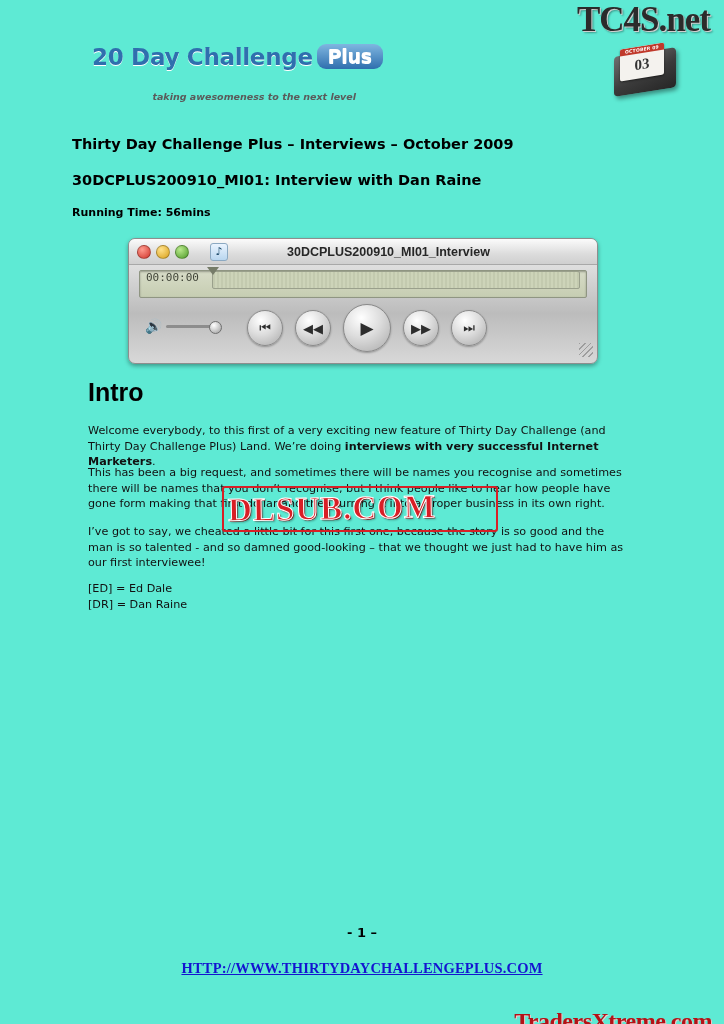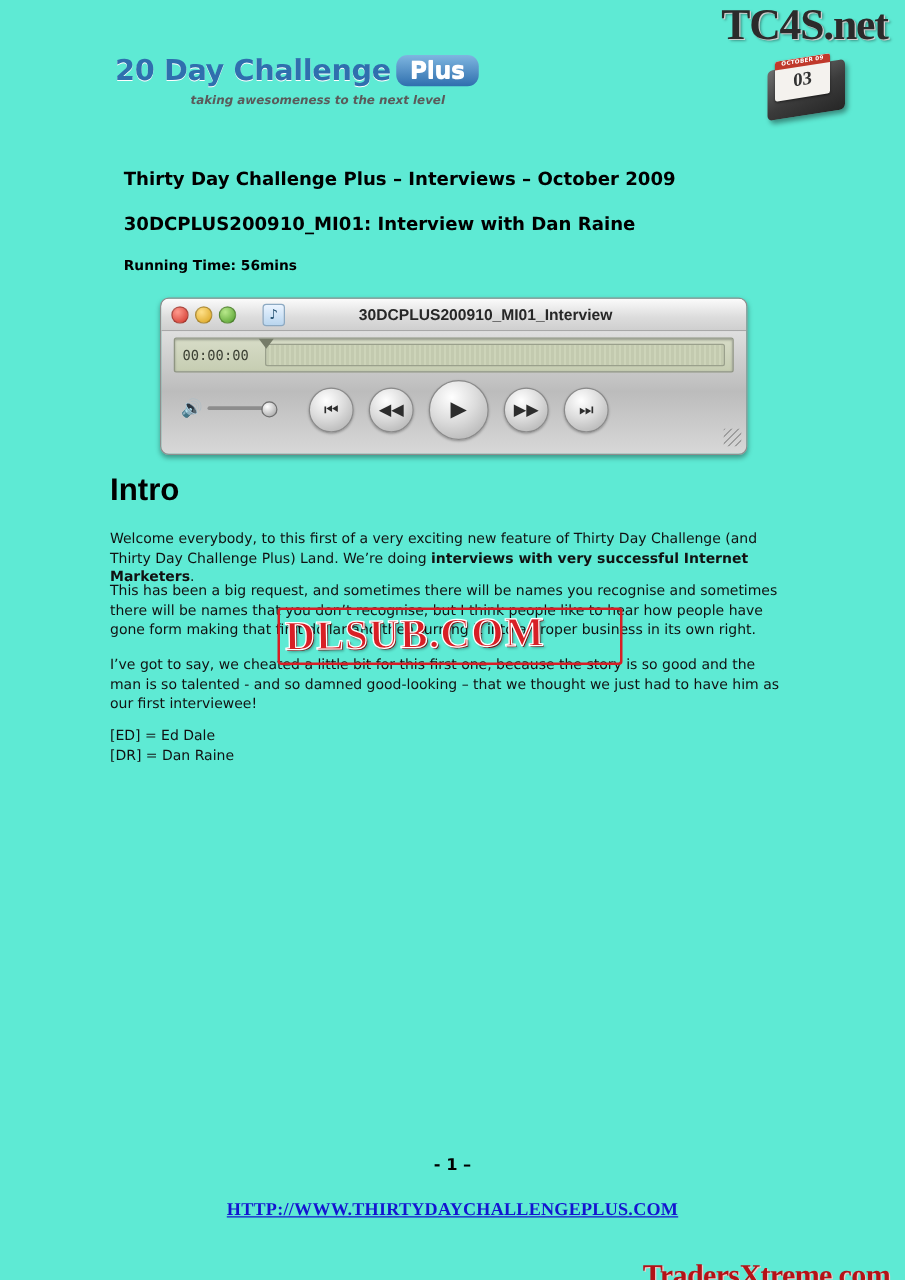--- a/index.html
+++ b/index.html
@@ -107,33 +107,33 @@
     background: linear-gradient(#7fb6e0,#2f6fae);
     color: #ffffff;
     border-radius: 9px;
     padding: 1px 11px 2px 11px;
     font-size: 19px;
     margin-left: 4px;
     position: relative;
     top: -2px;
   }
   .logo-sub {
-    margin-top: 4px;
+    margin-top: 20px;
     text-align: right;
     font-size: 9.5px;
     font-style: italic;
     font-weight: bold;
     color: #5a5a5a;
     padding-right: 6px;
   }
 
   
   .h-line {
     position: absolute;
-    left: 99px;
+    left: 72px;
     font-weight: bold;
     font-size: 14.5px;
     color: #000;
     white-space: nowrap;
   }
   #title1 { top: 136px; }
   #title2 { top: 172px; }
   #title3 { top: 206px; font-size: 11px; }
 
   
@@ -188,21 +188,20 @@
     color: #272727;
     margin-right: 40px;
   }
   .pl-screen {
     margin: 5px 10px 0 10px;
     height: 26px;
     background: linear-gradient(#d7dcc7,#c6cdb2);
     border: 1px solid #8f9582;
     border-radius: 2px;
     display: flex;
-    align-items: center;
     position: relative;
     box-shadow: inset 0 1px 2px rgba(0,0,0,.3);
   }
   .pl-time {
     font-family: "DejaVu Sans Mono", monospace;
     font-size: 11px;
     color: #3e4236;
     padding-left: 6px;
     width: 66px;
   }

